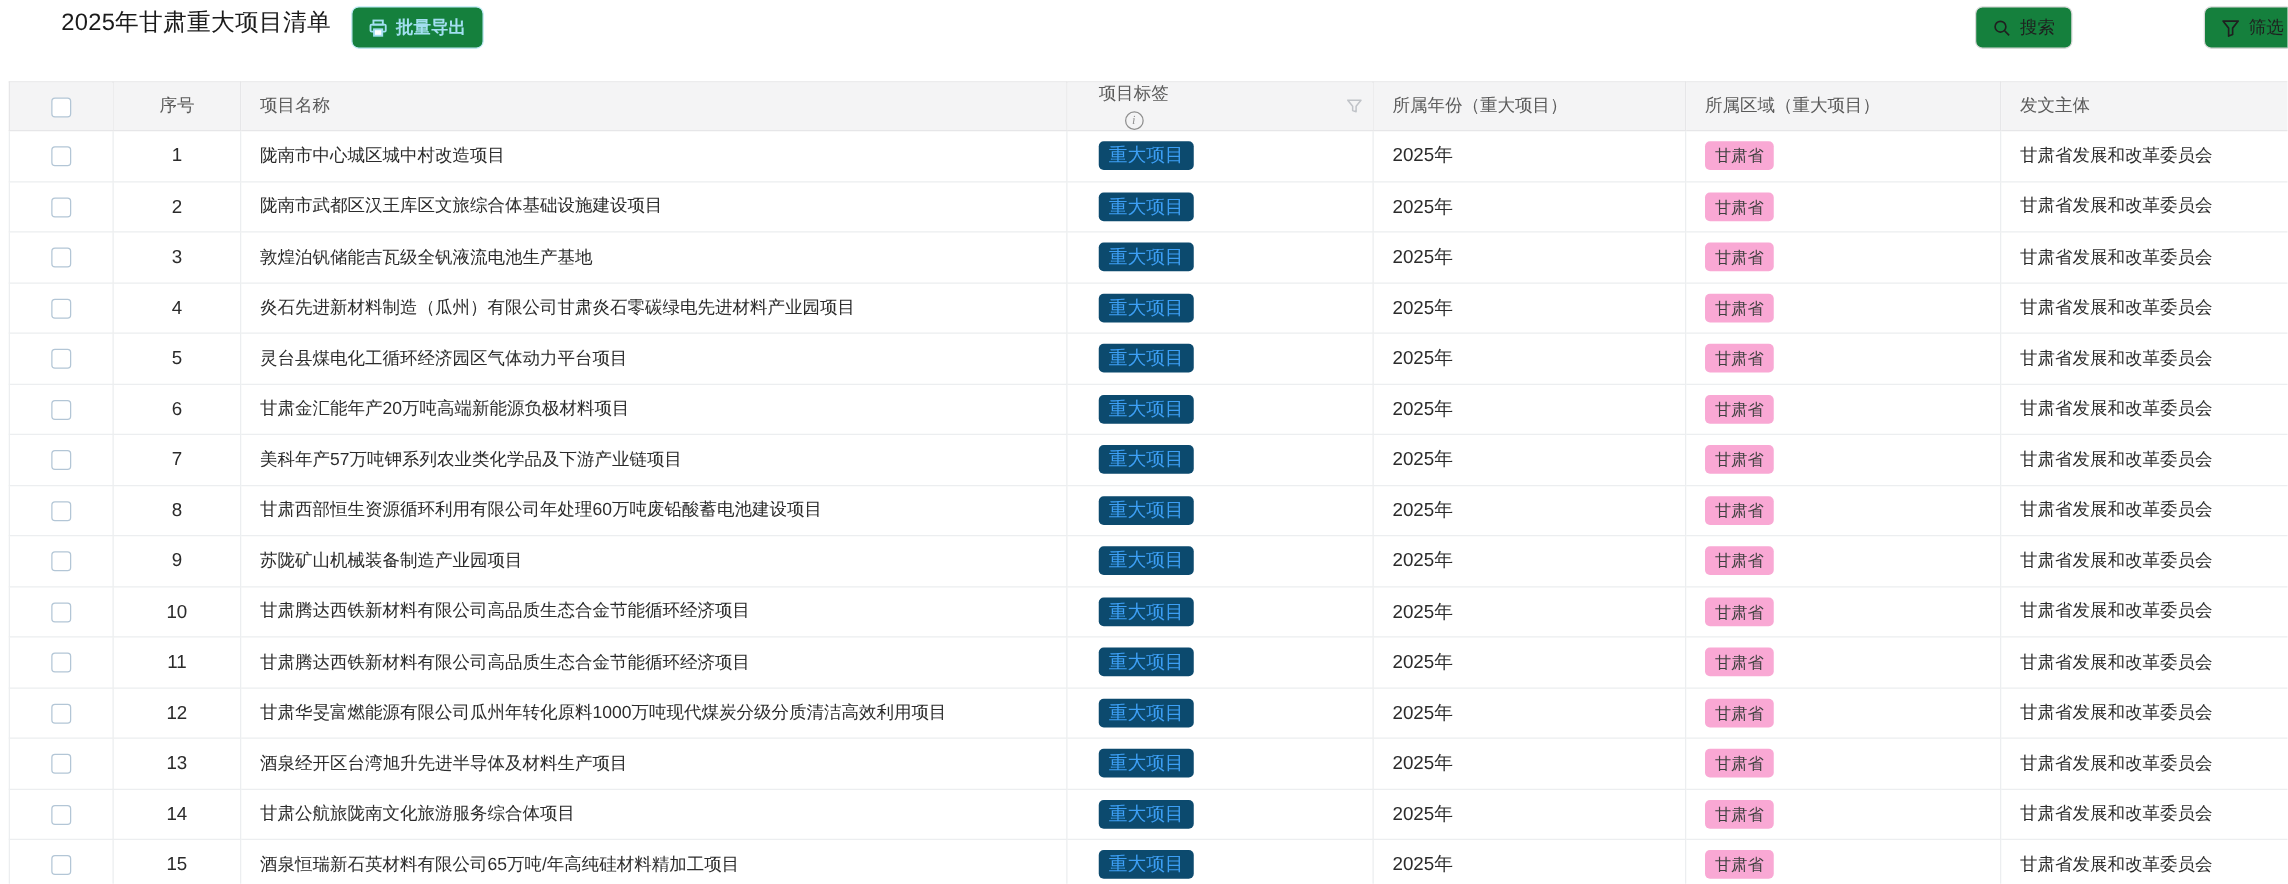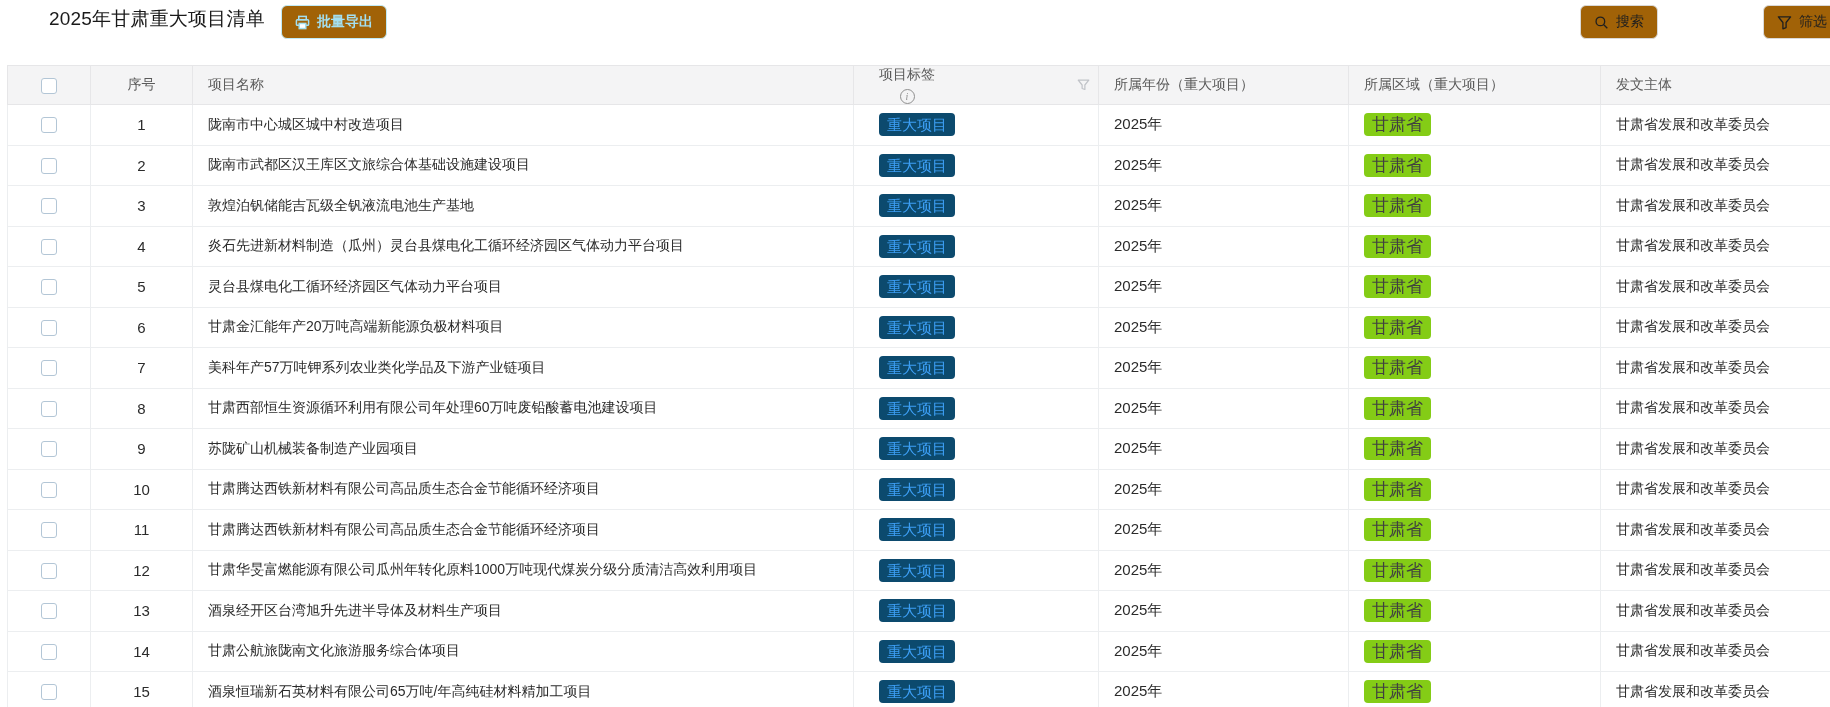--- a/index.html
+++ b/index.html
@@ -3,21 +3,21 @@
 <meta charset="utf-8">
 <style>
   * { margin:0; padding:0; box-sizing:border-box; }
   html,body { width:1830px; height:707px; overflow:hidden; background:#fff;
     font-family:"Liberation Sans","DejaVu Sans",sans-serif; color:#262626; }
 
   
   .topbar { position:relative; height:45px; padding:5px 0 0 8px; display:flex; align-items:flex-start; }
   .page-title { font-size:19px; line-height:28px; color:#1a1a1a; font-weight:500; letter-spacing:.2px;margin-left:41px; }
   .btn { height:28px; display:inline-flex; align-items:center; gap:7px; padding:16px 13px;
-         background:#a16207; border:1px solid #d9d9d9; border-radius:6px; font-size:14px; color:#1f1f1f; cursor:pointer; white-space:nowrap; }
+         background:#15803d; border:1px solid #d9d9d9; border-radius:6px; font-size:14px; color:#1f1f1f; cursor:pointer; white-space:nowrap; }
   .btn svg { flex:0 0 auto; }
   .btn-export { margin-left:16px; border-color:#c0eaf6; color:#a3dff1; font-weight:700; }
   .btn-search { position:absolute; left:1580px; top:5px; }
   .btn-filter { position:absolute; left:1763px; top:5px; }
 
   
   .tablewrap { margin-left:7px;margin-top:20px; }
   table { border-collapse:collapse; table-layout:fixed; width:1900px; }
   th, td { border:1px solid #eceef0; overflow:hidden; white-space:nowrap; }
   thead th { background:#f4f4f5; border-color:#e6e6e8; height:36px; font-weight:400;
@@ -27,21 +27,21 @@
   th.c-index, td.c-index { text-align:center; padding:0; }
   td.c-index { font-size:15px; }
   th.c-tag, td.c-tag { padding-left:25px; }
   td.c-year { font-size:15px; }
 
   .checkbox { display:inline-block; width:16px; height:16px; border:1px solid #b3c6d6;
               border-radius:3px; background:#fff; vertical-align:middle; }
 
   .tag-blue { display:inline-block; background:#0c4a6e; color:#3d9ff5; font-size:15px;
               line-height:23px; padding:0 8px; border-radius:4px; }
-  .tag-gray { display:inline-block; background:#84cc16; color:#404040; font-size:17px;
+  .tag-gray { display:inline-block; background:#f9a8d4; color:#404040; font-size:13px;
               line-height:23px; padding:0 8px; border-radius:4px;text-align:center; }
 
   .hdr-flex { display:inline-flex; align-items:center; gap:5px;flex-direction:column; }
   .info-icon { display:inline-block; width:15px; height:15px; border:1px solid #8f8f8f; border-radius:50%;
                color:#8f8f8f; font-size:10px; line-height:13px; text-align:center; font-family:"Liberation Serif",serif; font-style:italic; }
   .col-funnel { position:absolute; right:8px; top:50%; transform:translateY(-50%); line-height:0; cursor:pointer; }
 </style>
 </head>
 <body>
 
@@ -138,21 +138,21 @@
     <td>敦煌泊钒储能吉瓦级全钒液流电池生产基地</td>
     <td class="c-tag"><span class="tag-blue">重大项目</span></td>
     <td class="c-year">2025年</td>
     <td><span class="tag-gray">甘肃省</span></td>
     <td>甘肃省发展和改革委员会</td>
   </tr>
 
   <tr>
     <td class="c-check"><span class="checkbox"></span></td>
     <td class="c-index">4</td>
-    <td>炎石先进新材料制造（瓜州）灵台县煤电化工循环经济园区气体动力平台项目</td>
+    <td>炎石先进新材料制造（瓜州）有限公司甘肃炎石零碳绿电先进材料产业园项目</td>
     <td class="c-tag"><span class="tag-blue">重大项目</span></td>
     <td class="c-year">2025年</td>
     <td><span class="tag-gray">甘肃省</span></td>
     <td>甘肃省发展和改革委员会</td>
   </tr>
 
   <tr>
     <td class="c-check"><span class="checkbox"></span></td>
     <td class="c-index">5</td>
     <td>灵台县煤电化工循环经济园区气体动力平台项目</td>

